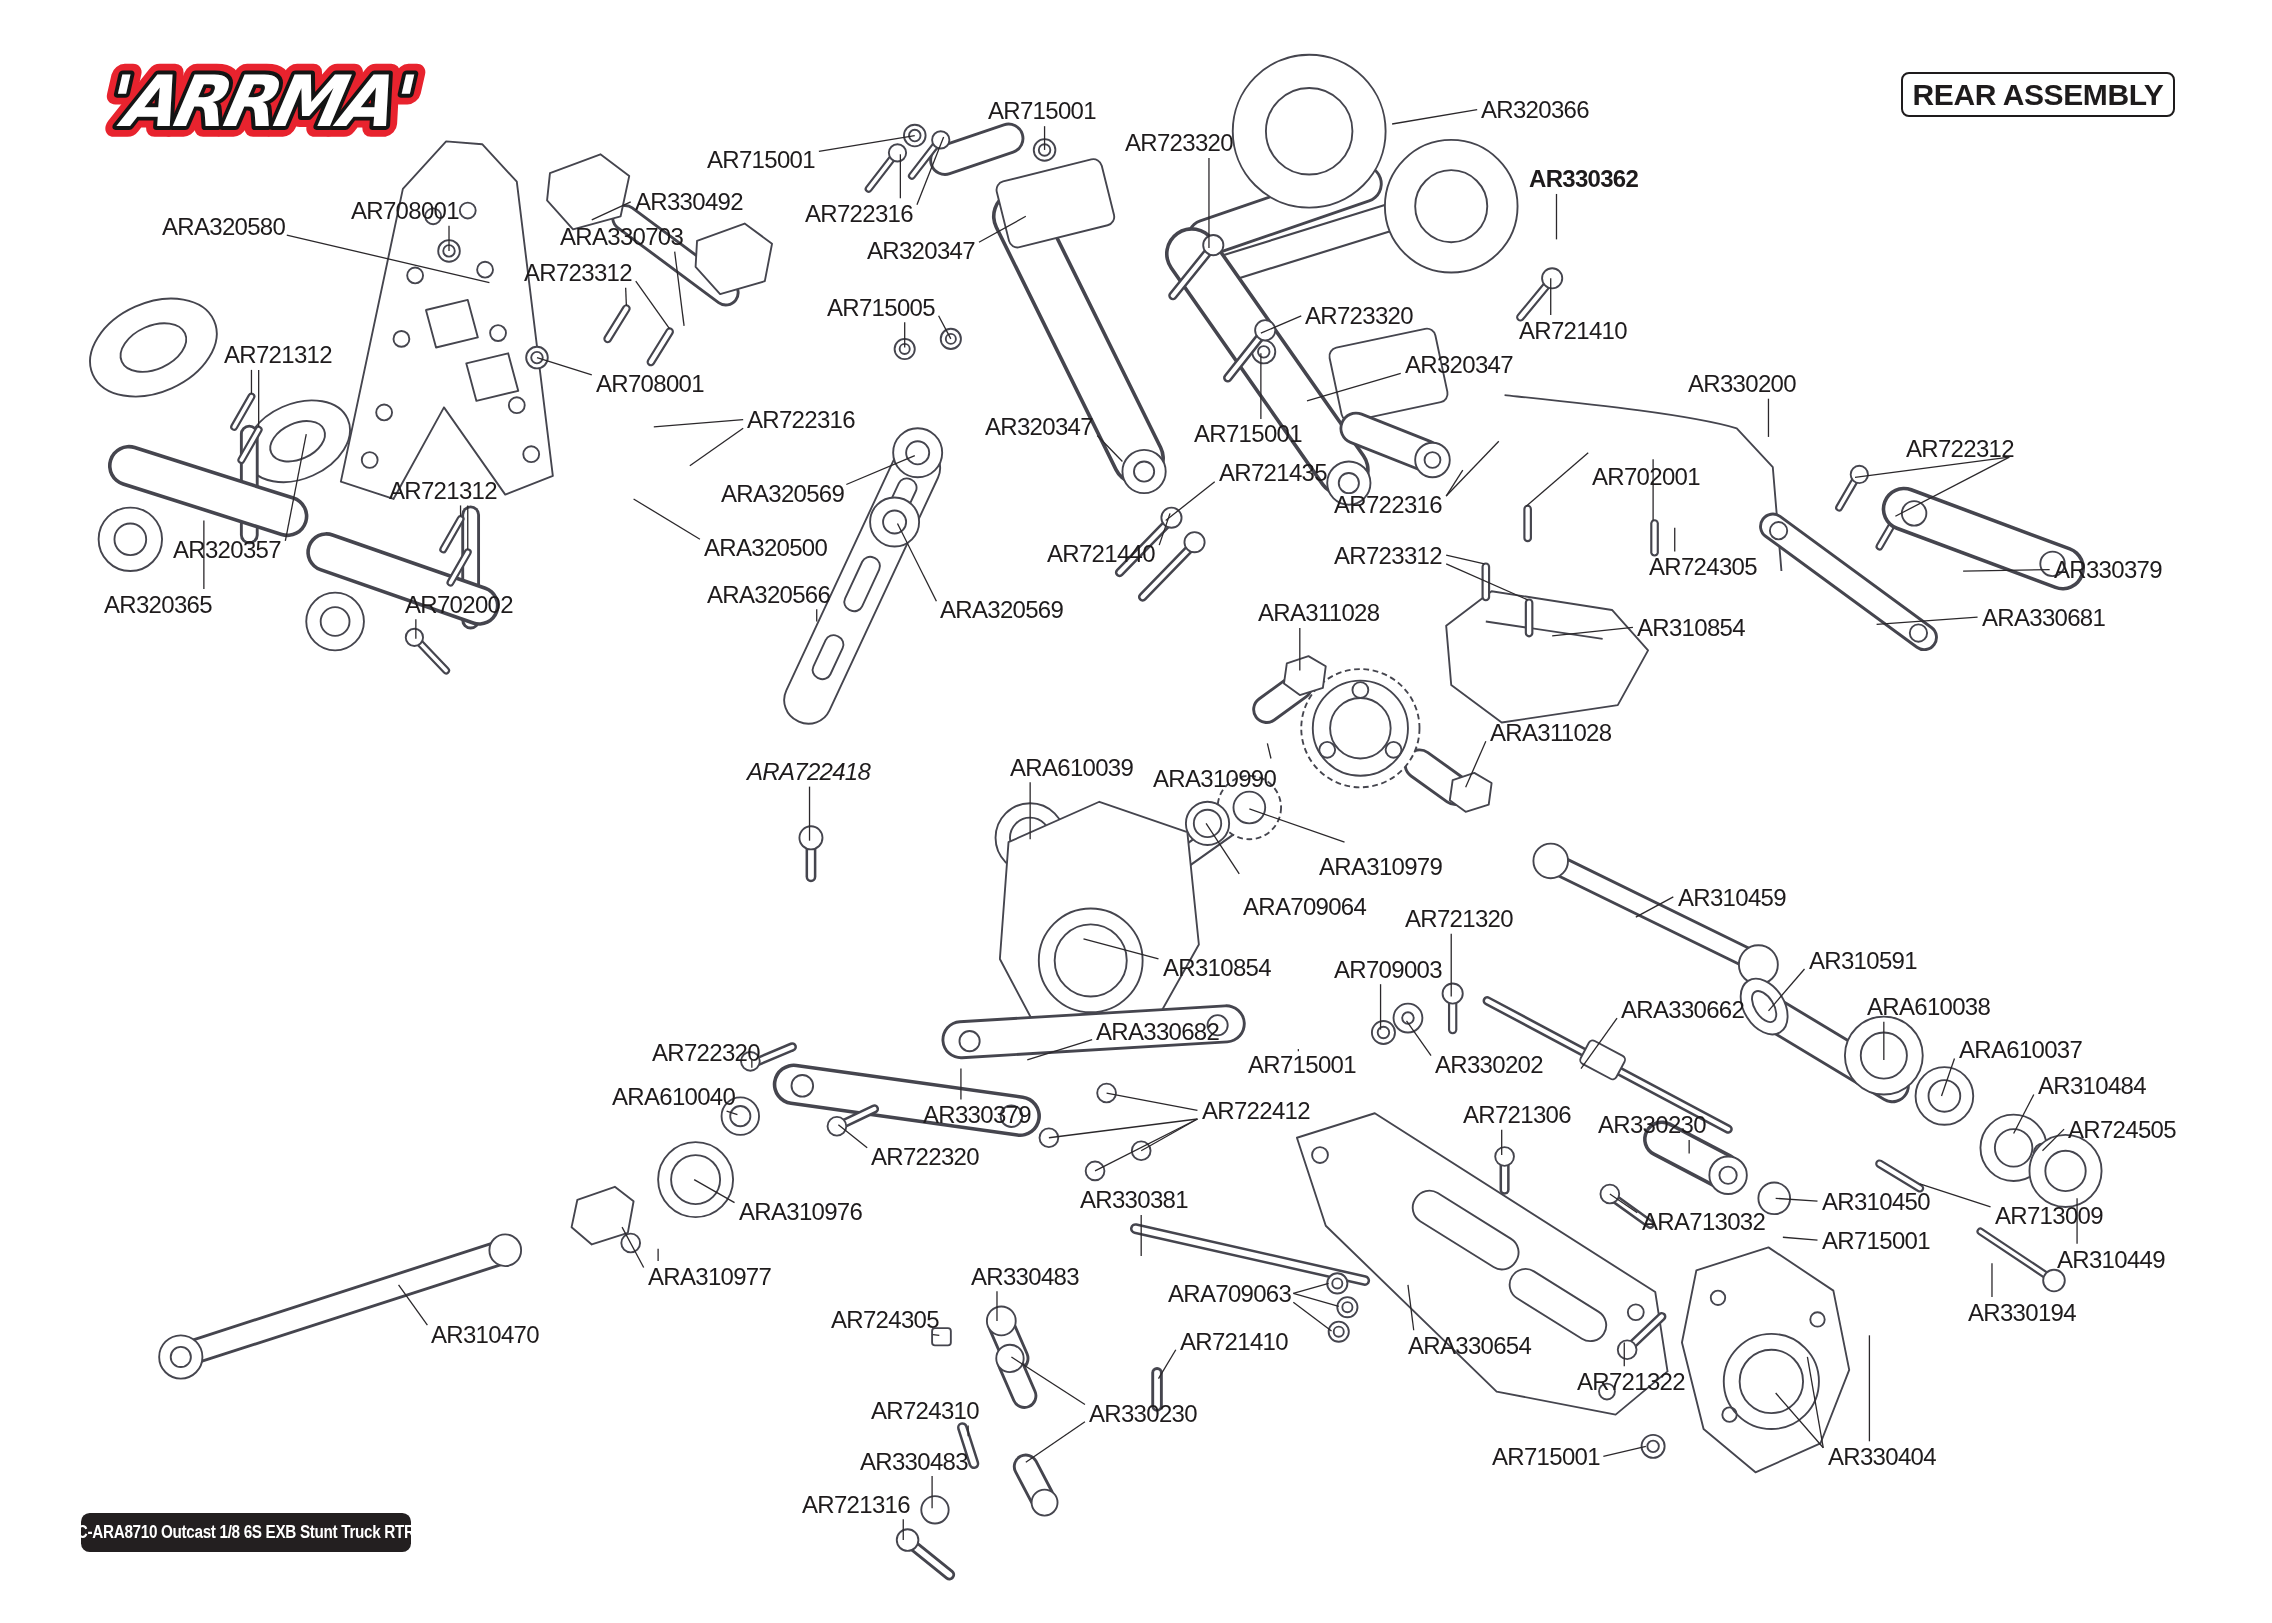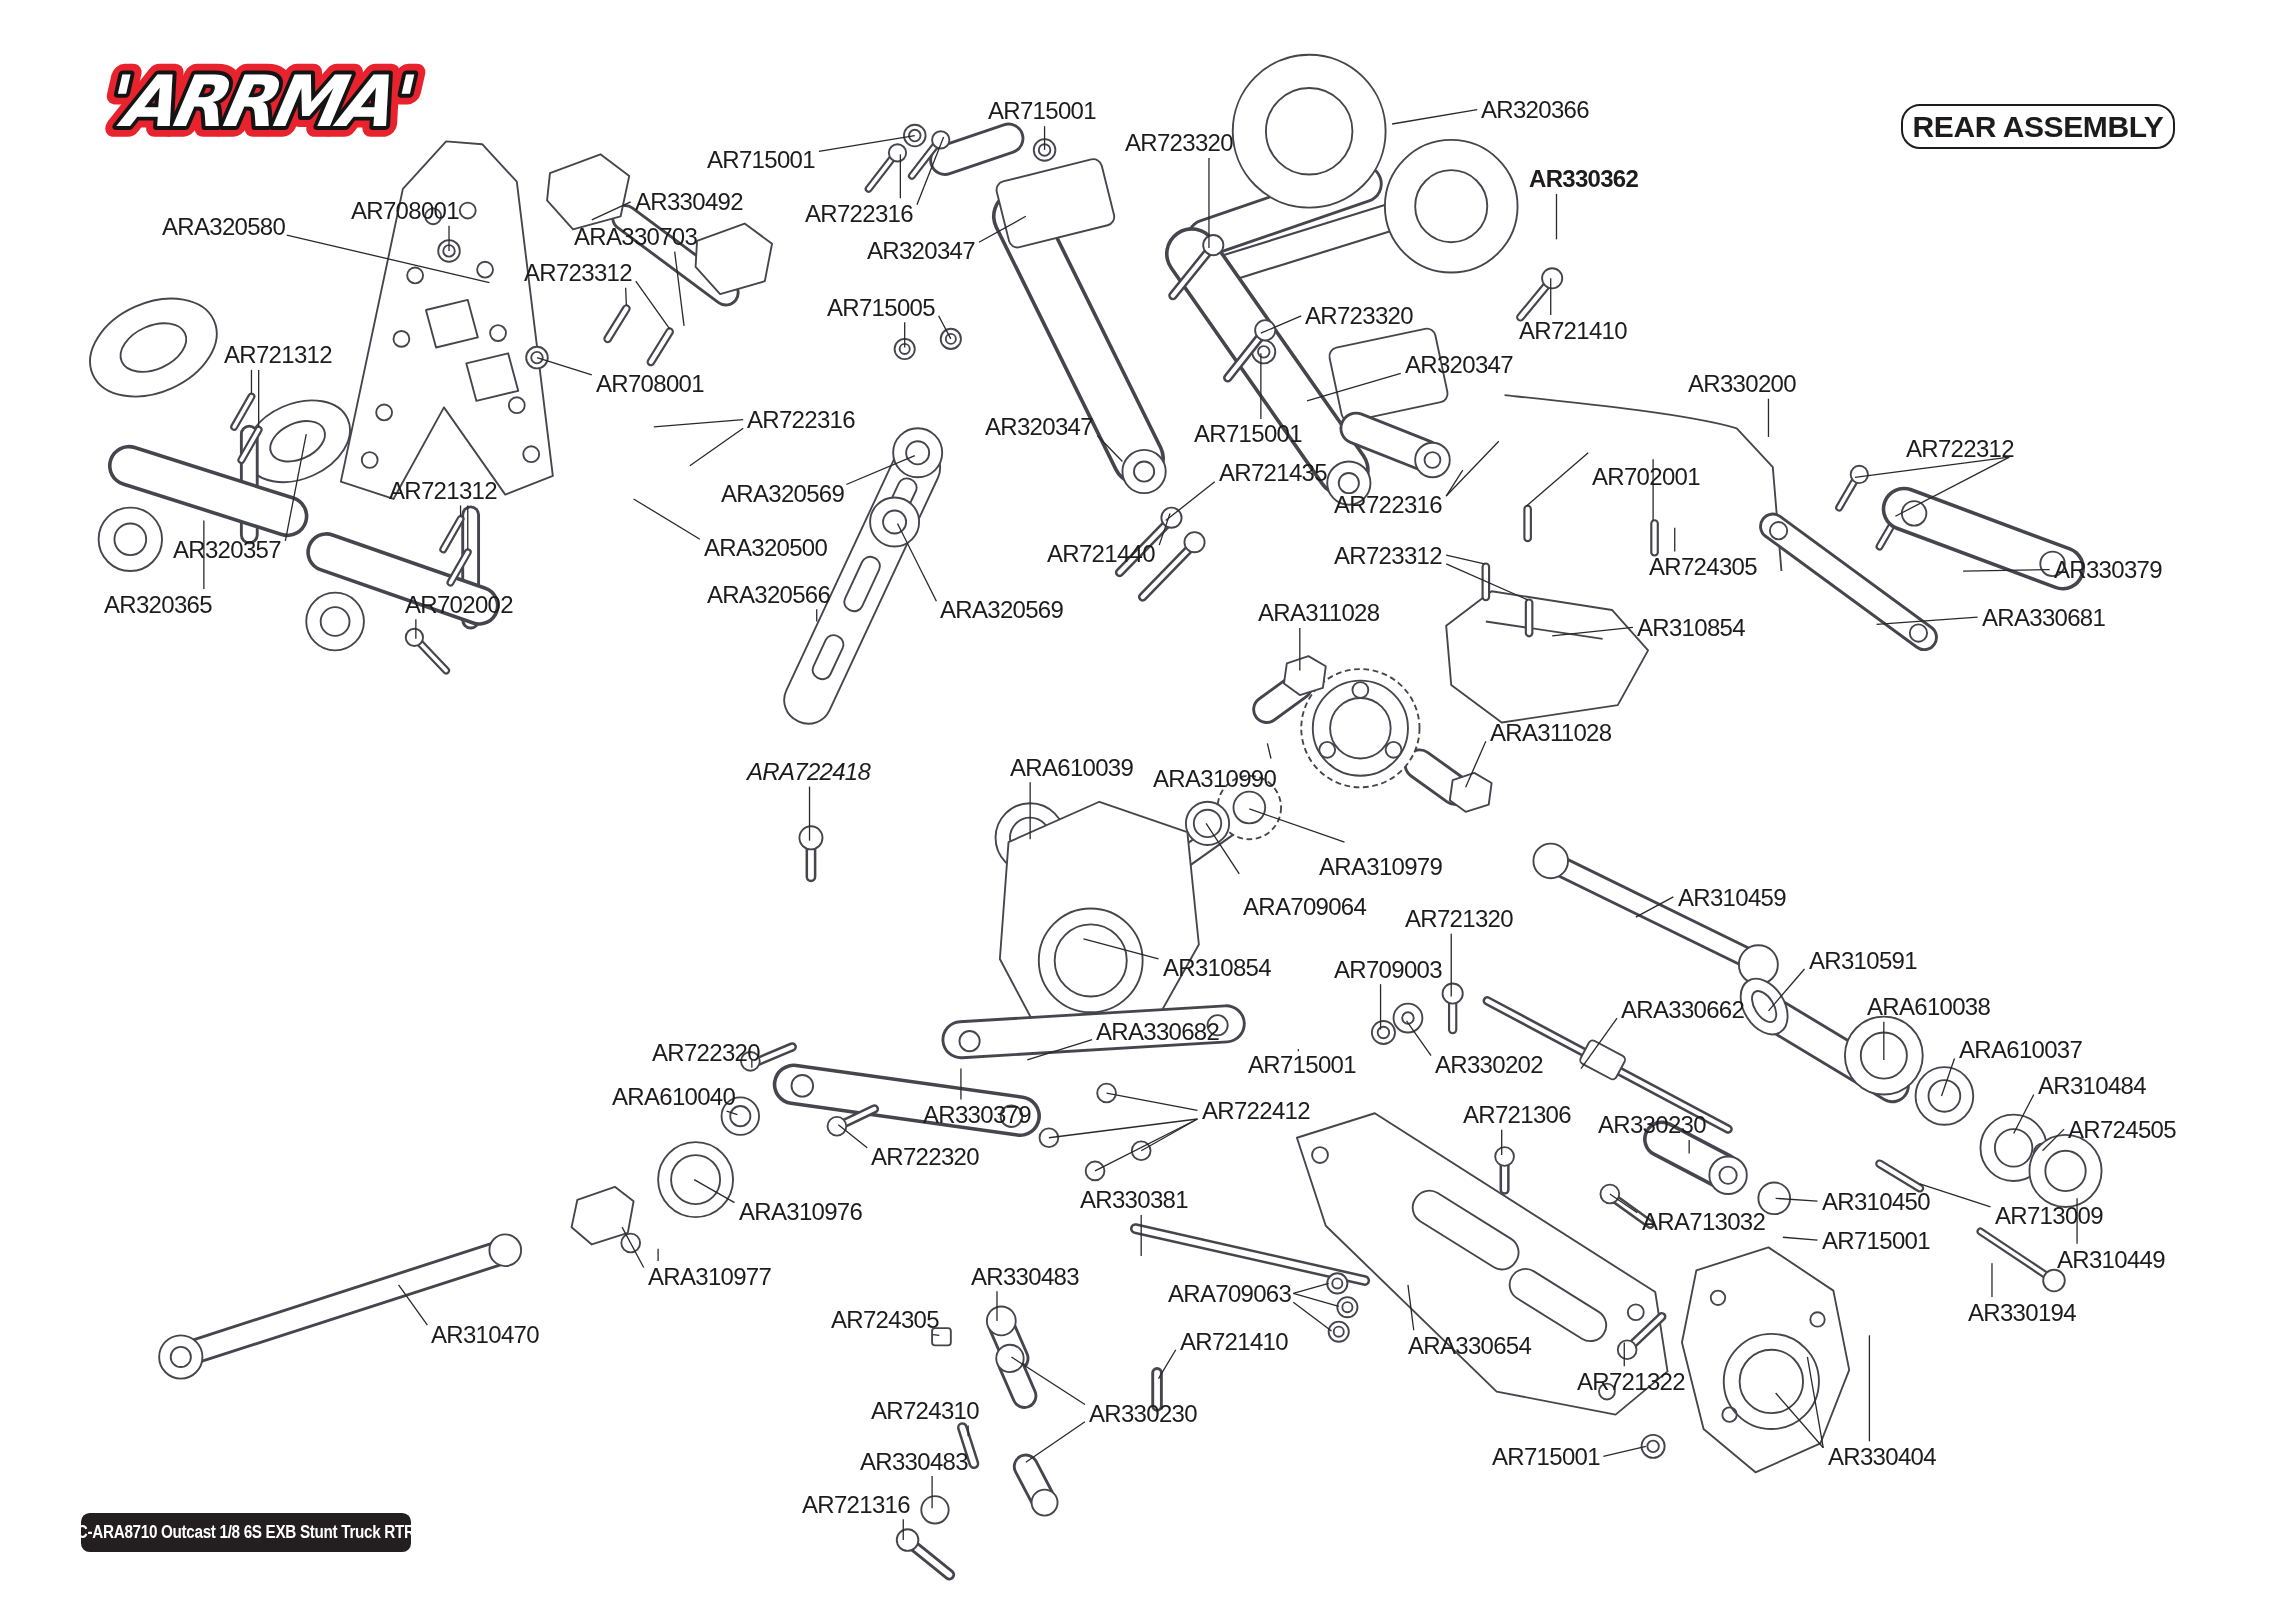--- a/index.html
+++ b/index.html
@@ -8,23 +8,23 @@
   #art{position:absolute;left:0;top:0;}
   .sk{fill:none;stroke:#45454e;stroke-width:2.6;stroke-linejoin:round;}
   .skf{fill:#ffffff;}
   .co{stroke:#45454e;stroke-linecap:round;fill:none;}
   .ci{stroke:#ffffff;stroke-linecap:round;fill:none;}
   .dash{stroke-dasharray:8 5;}
   .leader{stroke:#2b282b;stroke-width:1.8;}
   .plabel{position:absolute;font:24px/27px "Liberation Sans",sans-serif;color:#1e1b1c;
           letter-spacing:-0.7px;white-space:nowrap;}
   #title-box{position:absolute;left:1901px;top:72px;width:274px;height:45px;
-             border:2.9px solid #1e1b1c;border-radius:19px;display:flex;align-items:center;
+             border:2.9px solid #1e1b1c;border-radius:8px;display:flex;align-items:center;
              justify-content:center;font-weight:bold;font-size:30px;color:#1e1b1c;
-             letter-spacing:-0.4px;box-sizing:border-box;margin-top:32px;}
+             letter-spacing:-0.4px;box-sizing:border-box;}
   #badge{position:absolute;left:81px;top:1513px;width:330px;height:39px;background:#231f20;
          border-radius:8.7px;display:flex;align-items:center;justify-content:center;}
   #badge span{color:#ffffff;font-weight:bold;font-size:18px;letter-spacing:-0.4px;
               transform:scaleX(0.85);white-space:nowrap;}
   #logo{position:absolute;left:78px;top:45px;}
 </style>
 </head>
 <body>
 
 <div id="canvas">
@@ -518,21 +518,21 @@
 
   <div id="labels">
       <div class="plabel" style="left: 988px; top: 97px;">AR715001</div>
       <div class="plabel" style="left: 1125px; top: 129px;">AR723320</div>
       <div class="plabel" style="left: 1481px; top: 96px;">AR320366</div>
       <div class="plabel" style="left: 707px; top: 146px;">AR715001</div>
       <div class="plabel" style="left: 1529px; top: 165px; font-weight: bold;">AR330362</div>
       <div class="plabel" style="left: 351px; top: 197px;">AR708001</div>
       <div class="plabel" style="left: 635px; top: 188px;">AR330492</div>
       <div class="plabel" style="left: 162px; top: 213px;">ARA320580</div>
-      <div class="plabel" style="left: 560px; top: 223px; margin-left: 14px;">ARA330703</div>
+      <div class="plabel" style="left: 560px; top: 223px;">ARA330703</div>
       <div class="plabel" style="left: 805px; top: 200px;">AR722316</div>
       <div class="plabel" style="left: 867px; top: 237px;">AR320347</div>
       <div class="plabel" style="left: 524px; top: 259px;">AR723312</div>
       <div class="plabel" style="left: 827px; top: 294px;">AR715005</div>
       <div class="plabel" style="left: 1305px; top: 302px;">AR723320</div>
       <div class="plabel" style="left: 1519px; top: 317px;">AR721410</div>
       <div class="plabel" style="left: 596px; top: 370px;">AR708001</div>
       <div class="plabel" style="left: 224px; top: 341px;">AR721312</div>
       <div class="plabel" style="left: 1405px; top: 351px;">AR320347</div>
       <div class="plabel" style="left: 1688px; top: 370px;">AR330200</div>

